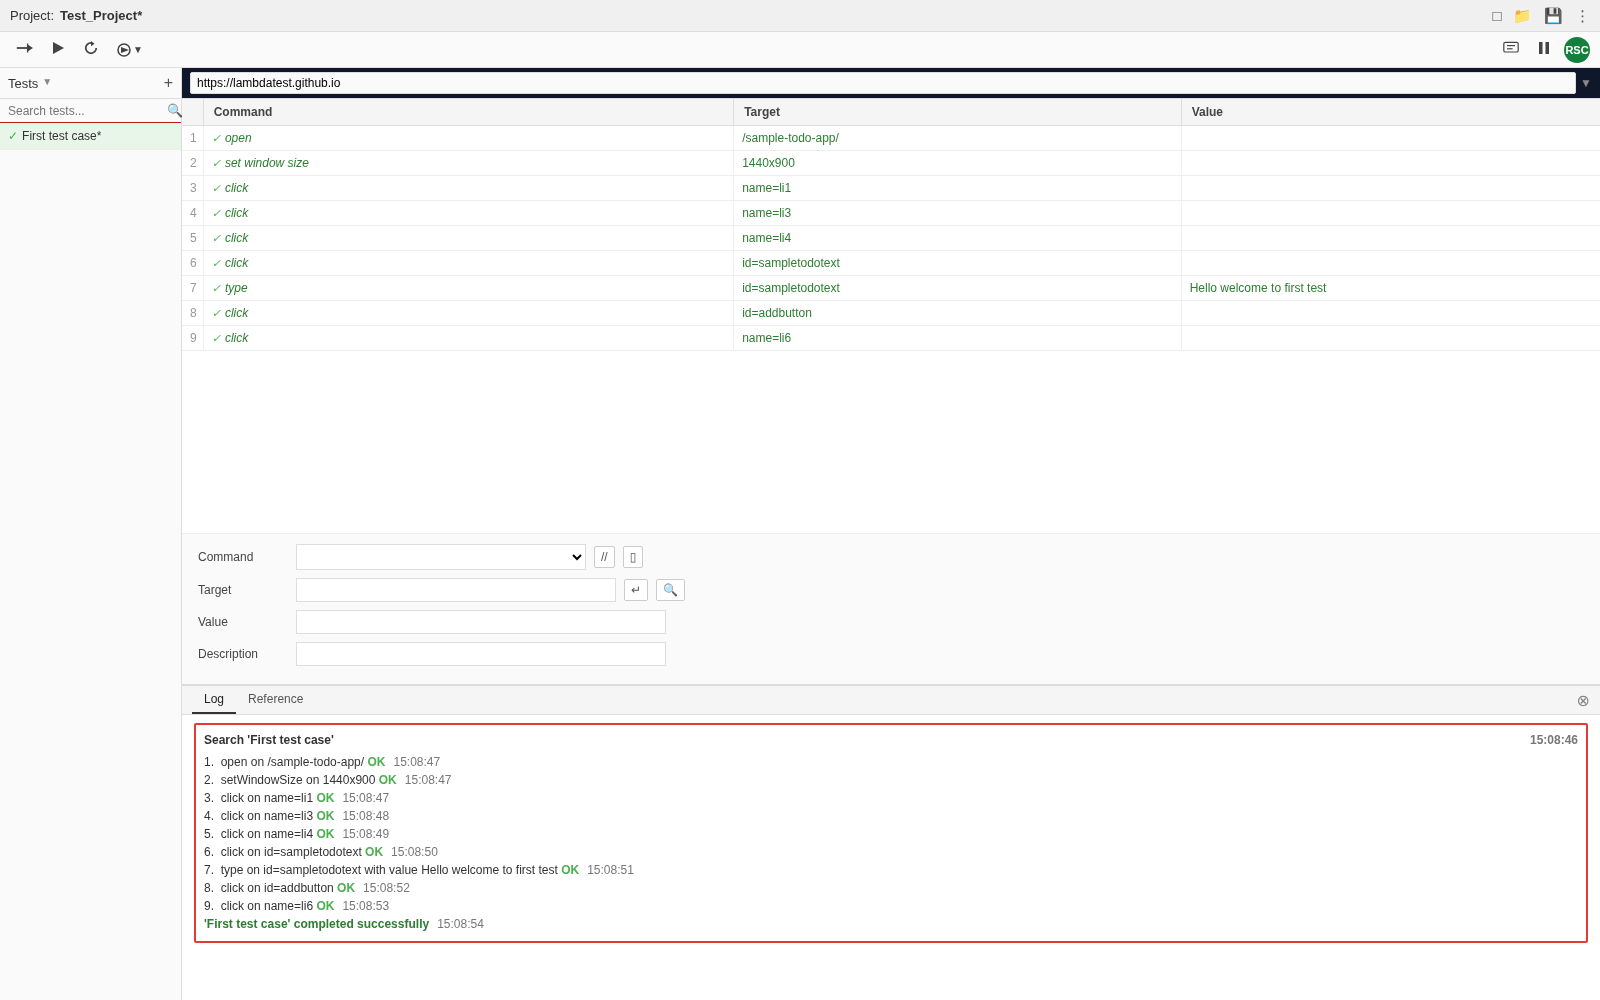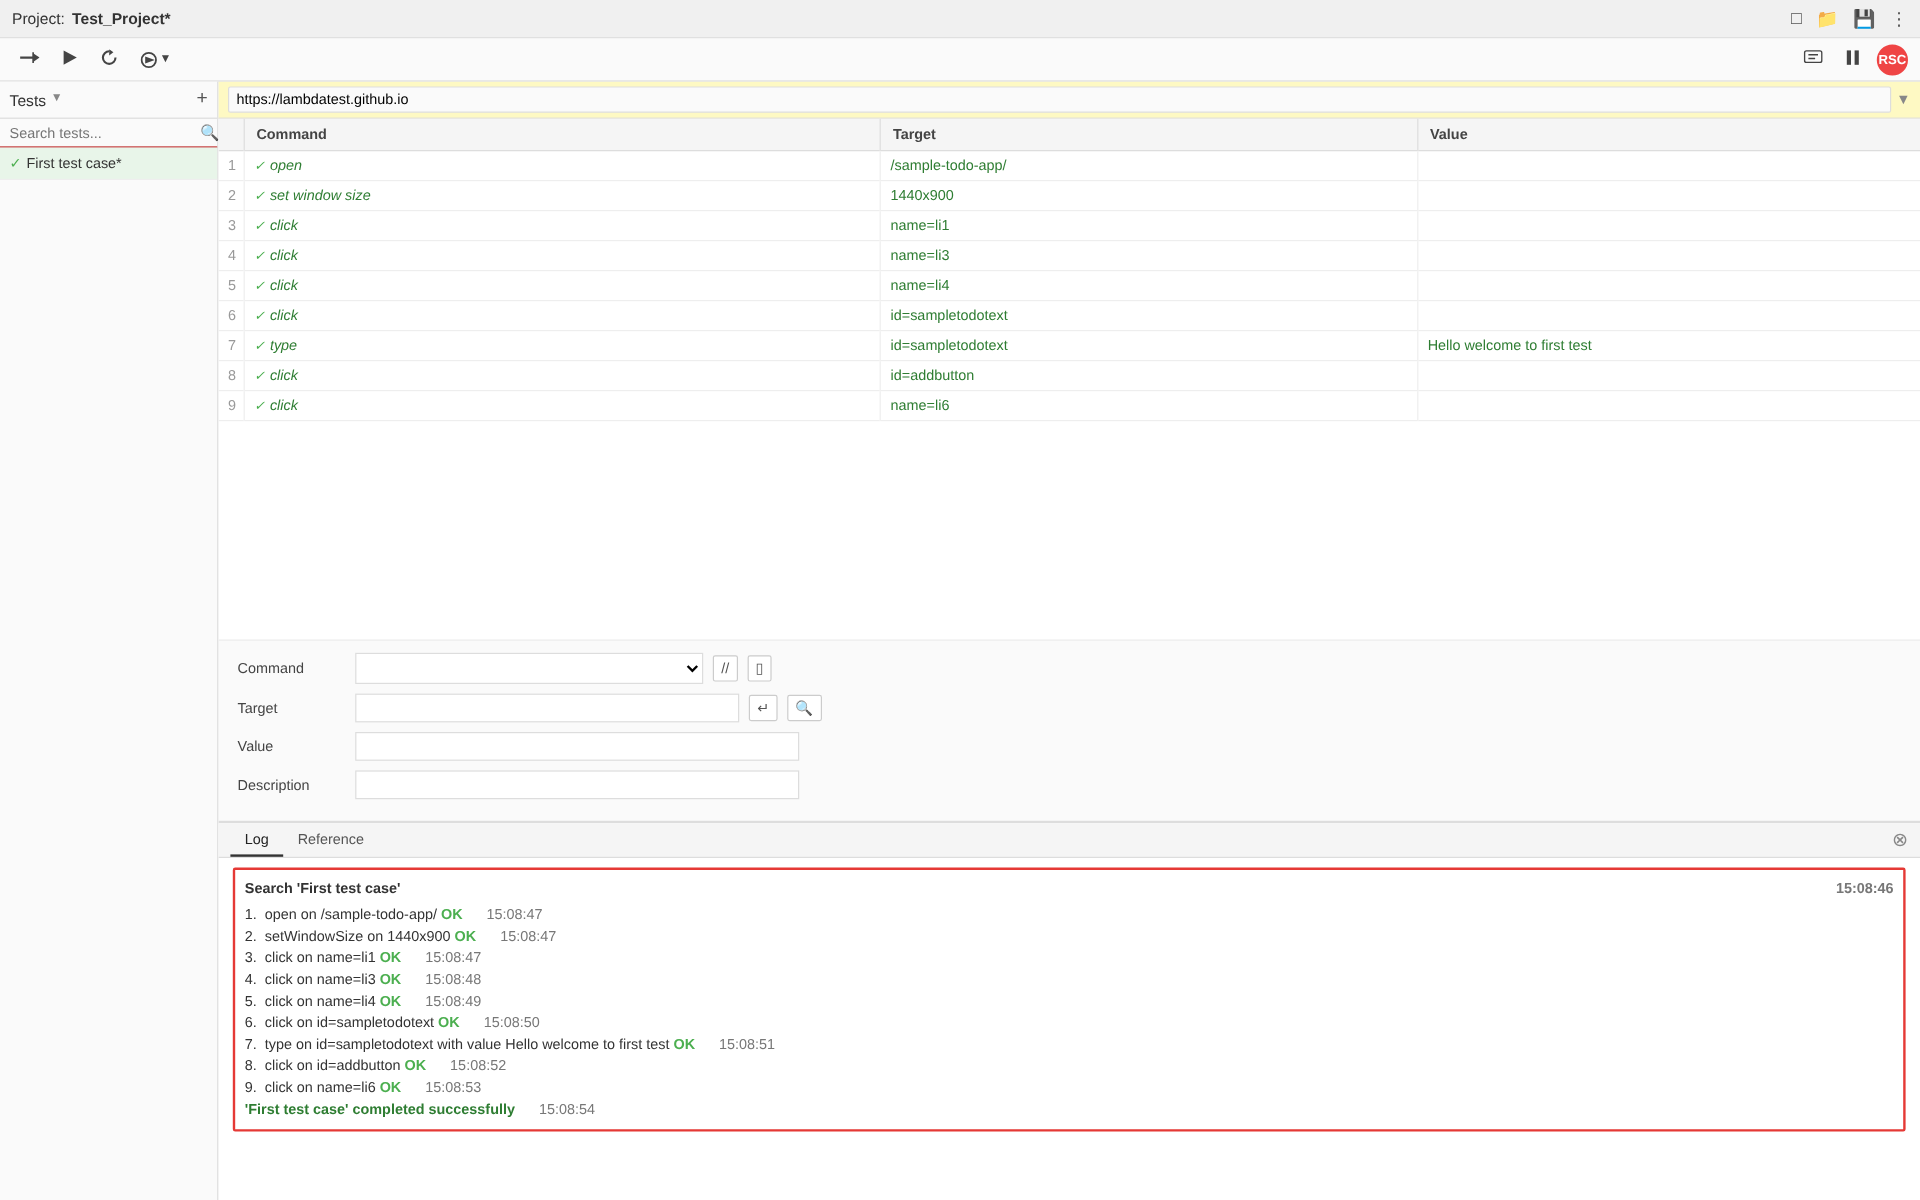--- a/index.html
+++ b/index.html
@@ -60,21 +60,21 @@
     .test-item.active { background: #e8f5e9; }
     .test-item-check { color: #4caf50; font-size: 12px; }
 
     
     .content { flex: 1; display: flex; flex-direction: column; overflow: hidden; }
 
     
     .url-bar {
       display: flex; align-items: center;
       padding: 4px 8px; border-bottom: 1px solid #ddd;
-      background: #fef9c3;
+      background: #0f172a;
     }
     .url-input {
       flex: 1; border: 1px solid #ddd; background: #fafafa;
       padding: 3px 6px; font-size: 12px; outline: none;
       border-radius: 2px;
     }
     .url-dropdown { color: #888; font-size: 12px; margin-left: 4px; cursor: pointer; }
 
     
     .table-area { flex: 1; overflow-y: auto; background: #fff; }
@@ -115,28 +115,28 @@
     .bottom-tabs { display: flex; border-bottom: 1px solid #ddd; background: #f5f5f5; align-items: center; justify-content: space-between; padding: 0 10px; }
     .tab-item {
       padding: 6px 12px; font-size: 12px; cursor: pointer;
       border-bottom: 2px solid transparent; color: #555;
     }
     .tab-item.active { border-bottom: 2px solid #333; color: #222; font-weight: 500; }
     .bottom-content { flex: 1; overflow-y: auto; padding: 8px 12px; font-size: 12px; }
     .log-header { font-weight: bold; margin-bottom: 6px; display: flex; justify-content: space-between; }
     .log-line { display: flex; padding: 2px 0; }
     .log-ok { color: #4caf50; font-weight: bold; }
-    .log-time { color: #777; flex-shrink: 0; margin-left: 20px; }
+    .log-time { color: #777; flex-shrink: 0; margin-left: 8px; }
     .log-success { color: #2e7d32; font-weight: bold; }
     .log-border { border: 2px solid #e53935; padding: 8px; border-radius: 2px; flex: 1; overflow-y: auto; }
 
     
     .avatar {
       width: 26px; height: 26px; border-radius: 50%;
-      background: #ef4444; color: #fff; font-size: 11px; font-weight: bold;
+      background: #15803d; color: #fff; font-size: 11px; font-weight: bold;
       display: flex; align-items: center; justify-content: center;
     }
 
     
     .table-area::-webkit-scrollbar, .bottom-content::-webkit-scrollbar { width: 6px; }
     .table-area::-webkit-scrollbar-thumb, .bottom-content::-webkit-scrollbar-thumb { background: #ccc; border-radius: 3px; }
 
     .col-command { width: 38%; }
     .col-target { width: 32%; }
     .col-value { width: 30%; }

